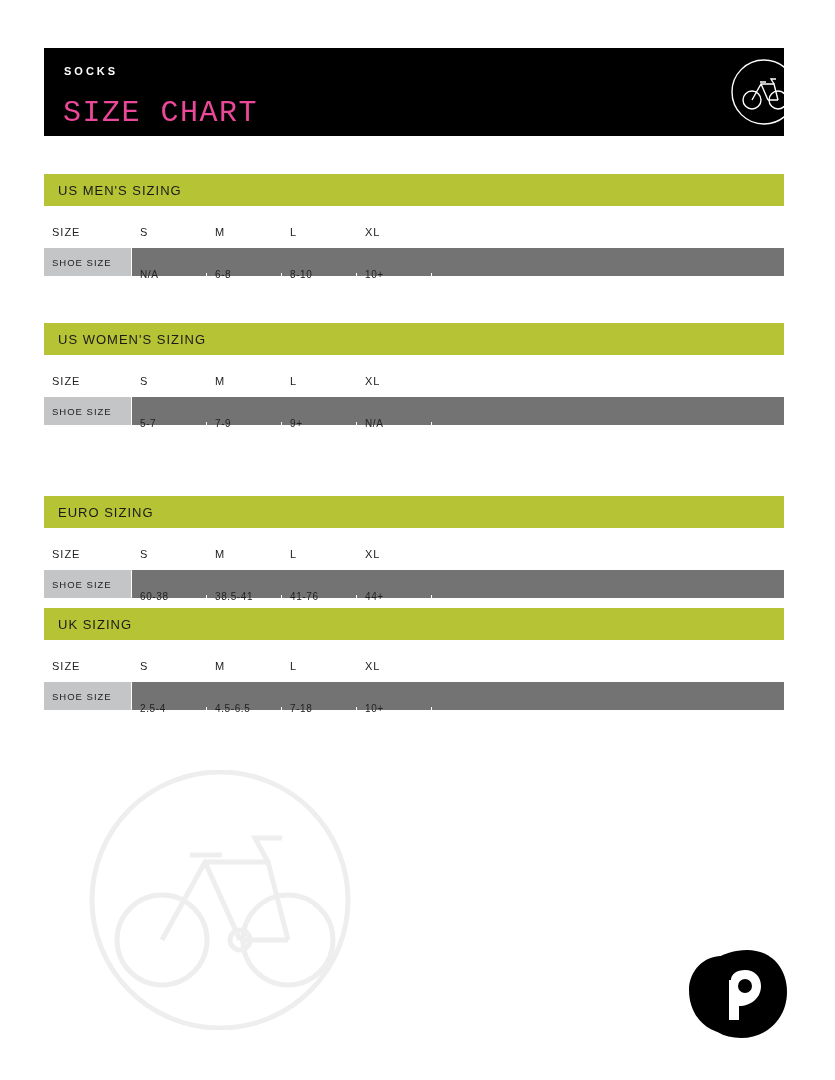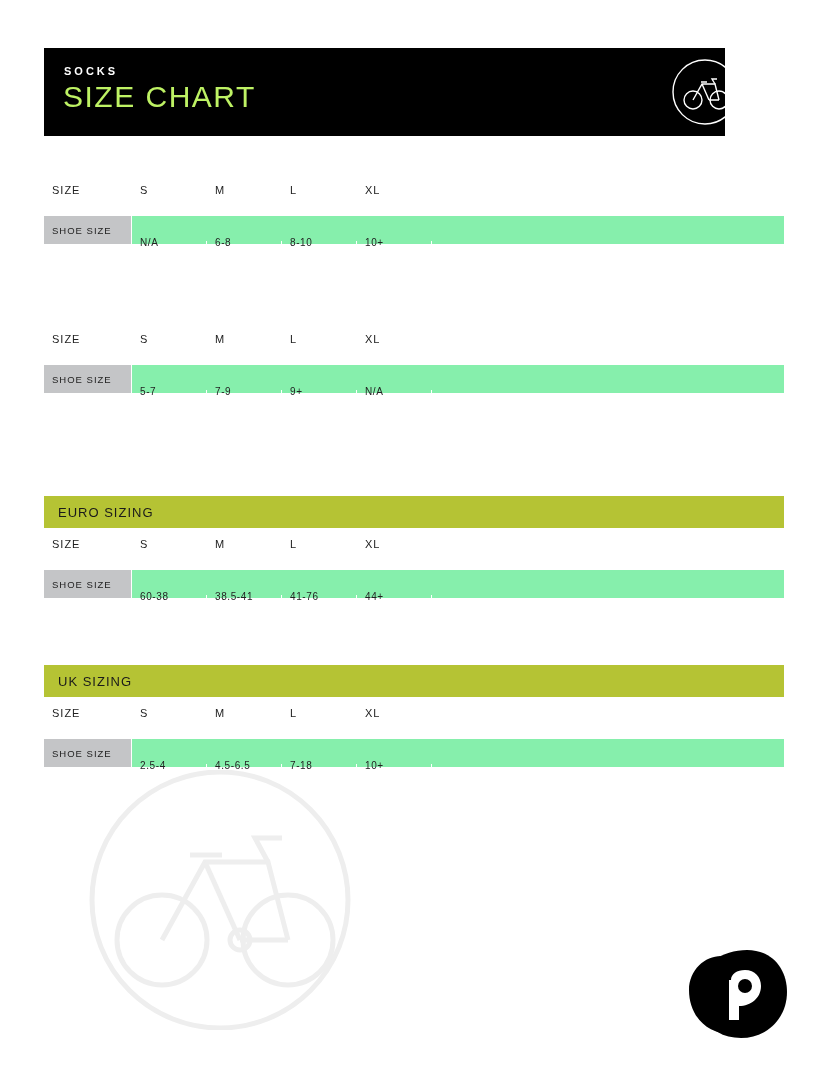--- a/index.html
+++ b/index.html
@@ -15,43 +15,44 @@
     width: 835px;
     height: 1080px;
     background: #ffffff;
   }
 
   
   .header {
     position: absolute;
     left: 44px;
     top: 48px;
-    width: 681px;
+    width: 740px;
     height: 88px;
     background: #000000;
     color: #ffffff;
     overflow: hidden;
   }
   .header-eyebrow {
     position: absolute;
     left: 20px;
     top: 17px;
     font-size: 11px;
     letter-spacing: 3px;
     font-weight: bold;
     color: #ffffff;
   }
   .header-title {
     position: absolute;
     left: 19px;
-    top: 32px;
+    top: 48px;
     font-size: 30px;
     letter-spacing: 1.5px;
     font-weight: 300;
-    color: #bef264;
+    color: #ec4899;
+    font-family: Liberation Mono, monospace;
   }
   .header-badge {
     position: absolute;
     right: -14px;
     top: 10px;
     width: 68px;
     height: 68px;
   }
 
   
@@ -64,33 +65,33 @@
     padding-left: 14px;
   }
   .section-band-label {
     font-size: 13px;
     letter-spacing: 1px;
     color: #1a1a1a;
   }
   .col-head-row {
     display: flex;
     height: 32px;
-    align-items: flex-start;
+    align-items: flex-end;
     padding-top: 10px;
   }
   .col-head {
     font-size: 11px;
     letter-spacing: 1px;
     color: #222222;
   }
   .data-row {
     display: flex;
     height: 28px;
     margin-top: 10px;
-    background: #86efac;
+    background: #737373;
   }
   .cell {
     display: flex;
     align-items: center;
     font-size: 10px;
     letter-spacing: 0.6px;
     color: #222222;
     border-right: 1px solid #ffffff;
     padding-left: 8px;
   }
@@ -140,38 +141,44 @@
         <circle cx="34" cy="34" r="32"></circle>
         <circle cx="22" cy="42" r="9"></circle>
         <circle cx="48" cy="42" r="9"></circle>
         <path d="M22 42 L31 26 L44 26 L48 42 M31 26 L38 42 M38 42 L48 42 M30 24 L36 24"></path>
         <path d="M44 26 L41 21 L46 21"></path>
       </svg>
     </div>
   </div>
 
   <div class="section" style="top:174px">
+    <div class="section-band">
+      <span class="section-band-label">US MEN'S SIZING</span>
+    </div>
     <div class="col-head-row">
       <div class="col-head head-label">SIZE</div>
       <div class="col-head head-col">S</div>
       <div class="col-head head-col">M</div>
       <div class="col-head head-col">L</div>
       <div class="col-head head-col">XL</div>
     </div>
     <div class="data-row">
       <div class="cell label w-label">SHOE SIZE</div>
       <div class="cell w-col">N/A</div>
       <div class="cell w-col">6-8</div>
       <div class="cell w-col">8-10</div>
       <div class="cell w-col">10+</div>
       <div class="cell blank w-rest"></div>
     </div>
   </div>
 
   <div class="section" style="top:323px">
+    <div class="section-band">
+      <span class="section-band-label">US WOMEN'S SIZING</span>
+    </div>
     <div class="col-head-row">
       <div class="col-head head-label">SIZE</div>
       <div class="col-head head-col">S</div>
       <div class="col-head head-col">M</div>
       <div class="col-head head-col">L</div>
       <div class="col-head head-col">XL</div>
     </div>
     <div class="data-row">
       <div class="cell label w-label">SHOE SIZE</div>
       <div class="cell w-col">5-7</div>
@@ -196,21 +203,21 @@
     <div class="data-row">
       <div class="cell label w-label">SHOE SIZE</div>
       <div class="cell w-col">60-38</div>
       <div class="cell w-col">38.5-41</div>
       <div class="cell w-col">41-76</div>
       <div class="cell w-col">44+</div>
       <div class="cell blank w-rest"></div>
     </div>
   </div>
 
-  <div class="section" style="top:665px">
+  <div class="section" style="top:608px">
     <div class="section-band">
       <span class="section-band-label">UK SIZING</span>
     </div>
     <div class="col-head-row">
       <div class="col-head head-label">SIZE</div>
       <div class="col-head head-col">S</div>
       <div class="col-head head-col">M</div>
       <div class="col-head head-col">L</div>
       <div class="col-head head-col">XL</div>
     </div>

